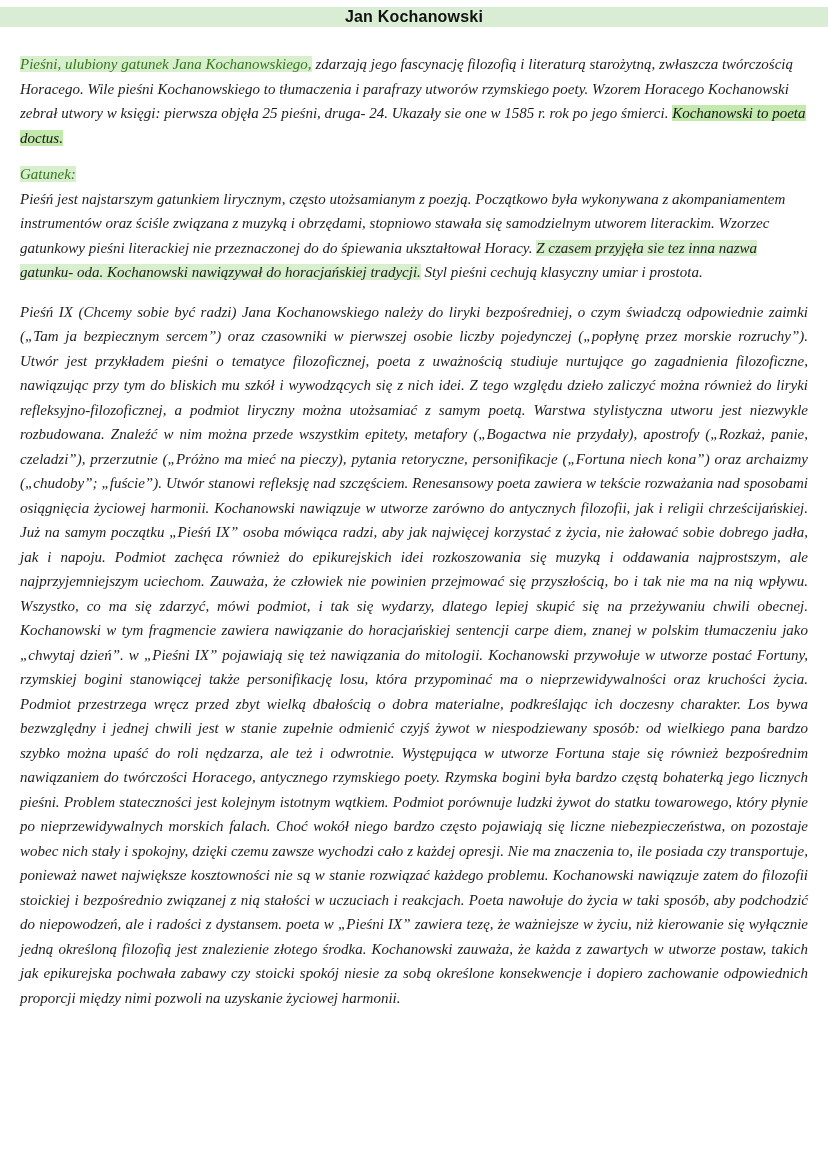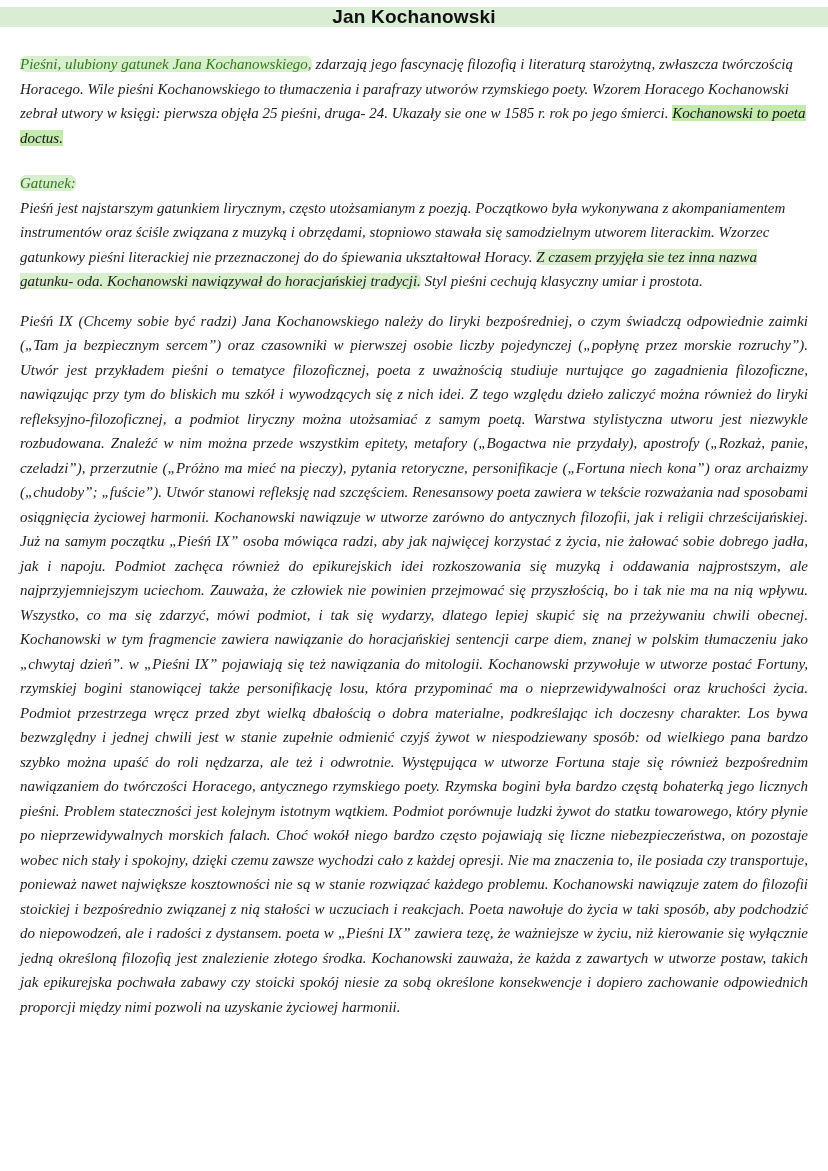--- a/index.html
+++ b/index.html
@@ -18,38 +18,38 @@
     height: 20px;
     background: var(--band-green, #d9ecd4);
     display: flex;
     align-items: center;
     justify-content: center;
   }
   .band-title {
     font-family: "Liberation Sans", sans-serif;
     font-weight: 700;
     font-style: normal;
-    font-size: 19px;
+    font-size: 16px;
     color: #101010;
     letter-spacing: 0.2px;
   }
   .para {
     margin: 0 20px;
     font-size: 15px;
     line-height: 24.5px;
     font-style: italic;
     text-align: left;
     color: #1d1d1d;
   }
   .para.justify { text-align: justify; }
   .mt-intro { margin-top: 25px; }
-  .mt-label { margin-top: 21px; }
+  .mt-label { margin-top: 12px; }
   .mt-body  { margin-top: 15px; }
   .band2    { margin-top: 27px; }
-  .hl        { background: var(--highlight-green, #d8efcd); border-radius: 6px; }
+  .hl        { background: var(--highlight-green, #d8efcd); }
   .hl-strong { background: var(--highlight-strong-green, #c3e9ad); color: #141414; }
   .green-text { color: var(--accent-text-green, #38761d); }
 </style>
 </head>
 <body>
 
 <div class="page">
 
   <div class="band">
     <span class="band-title">Jan Kochanowski</span>

